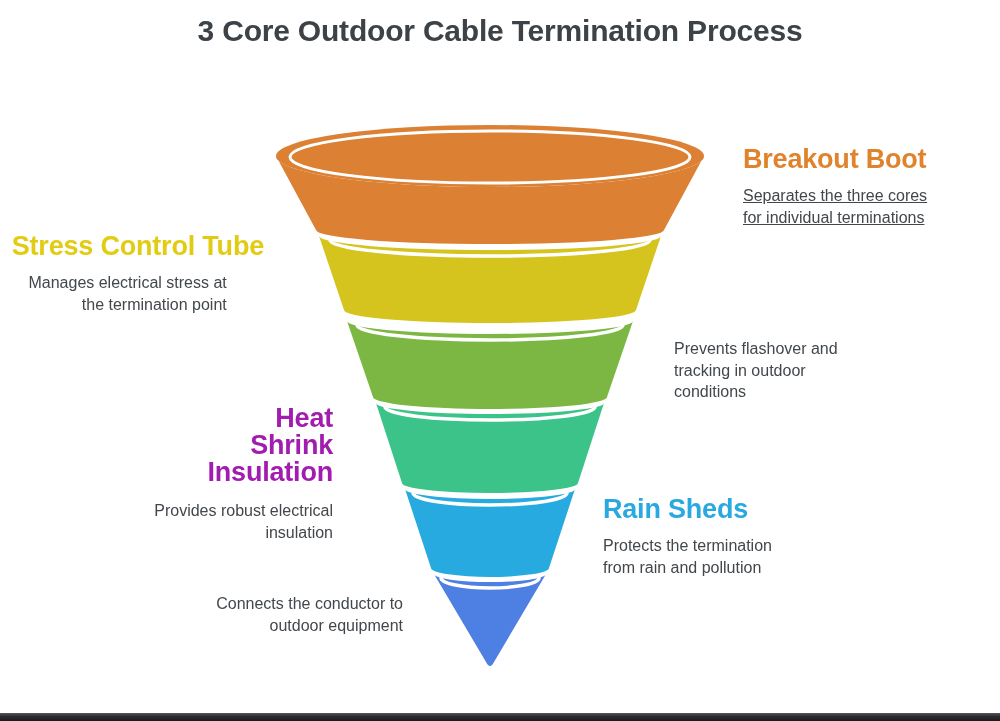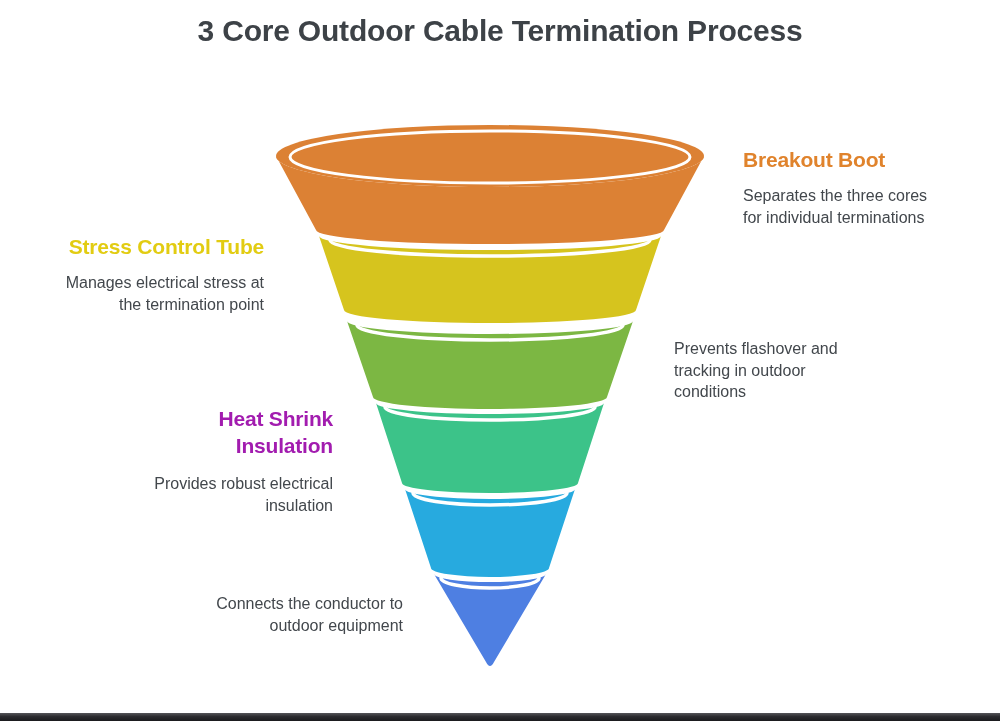--- a/index.html
+++ b/index.html
@@ -30,35 +30,35 @@
     position: absolute;
     top: 0;
     left: 0;
   }
   .stage-block {
     position: absolute;
   }
   .stage-block.align-right { text-align: right; }
   .stage-block.align-left  { text-align: left; }
   .stage-heading {
-    font-size: 21px;
+    font-size: 27px;
     font-weight: bold;
     line-height: 27px;
     letter-spacing: -0.2px;
   }
   .stage-desc {
     margin-top: 12px;
     font-size: 16px;
     line-height: 21.5px;
     color: var(--desc-color, #42474c);
   }
   
   #block-breakout      { left: 743px;  top: 146px; }
   #block-breakout .stage-heading { width: 230px; }
-  #block-breakout .stage-desc    { width: 195px; }
+  #block-breakout .stage-desc    { width: 195px; text-decoration: underline; }
 
   #block-stress        { right: 736px; top: 233px; }
   #block-stress .stage-desc      { width: 215px; }
 
   #block-antitrack     { left: 674px;  top: 326px; }
   #block-antitrack .stage-heading { width: 170px; }
   #block-antitrack .stage-desc    { width: 175px; }
 
   #block-heatshrink    { right: 667px; top: 405px; }
   #block-heatshrink .stage-heading { width: 130px; margin-left: auto; }
@@ -132,19 +132,23 @@
 
   <div id="block-antitrack" class="stage-block align-left">
     <div class="stage-desc">Prevents flashover and tracking in outdoor conditions</div>
   </div>
 
   <div id="block-heatshrink" class="stage-block align-right">
     <div class="stage-heading" style="color: #a21caf;">Heat Shrink Insulation</div>
     <div class="stage-desc">Provides robust electrical insulation</div>
   </div>
 
+  <div id="block-rainsheds" class="stage-block align-left">
+    <div class="stage-heading" style="color: rgb(41, 169, 224);">Rain Sheds</div>
+    <div class="stage-desc">Protects the termination from rain and pollution</div>
+  </div>
 
   <div id="block-cablelug" class="stage-block align-right">
     <div class="stage-desc">Connects the conductor to outdoor equipment</div>
   </div>
 
   <div class="bottom-bar" style="background: linear-gradient(rgb(85, 85, 90) 0%, rgb(43, 43, 47) 45%, rgb(27, 27, 30) 100%);"></div>
 </div>
 
 </body></html>

